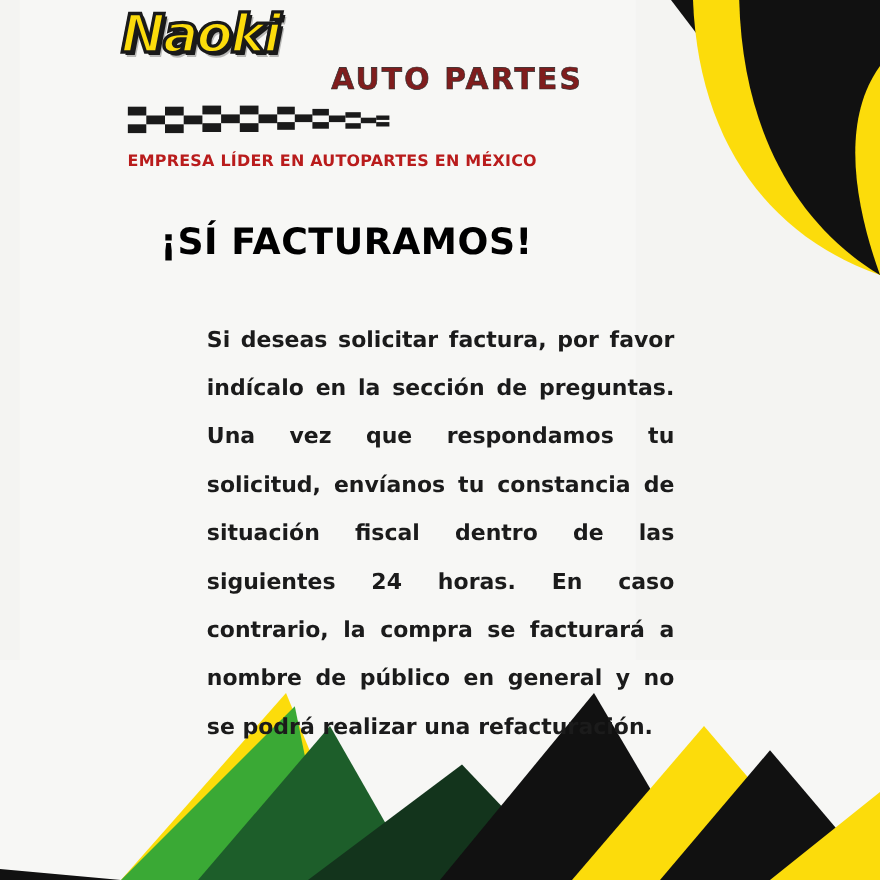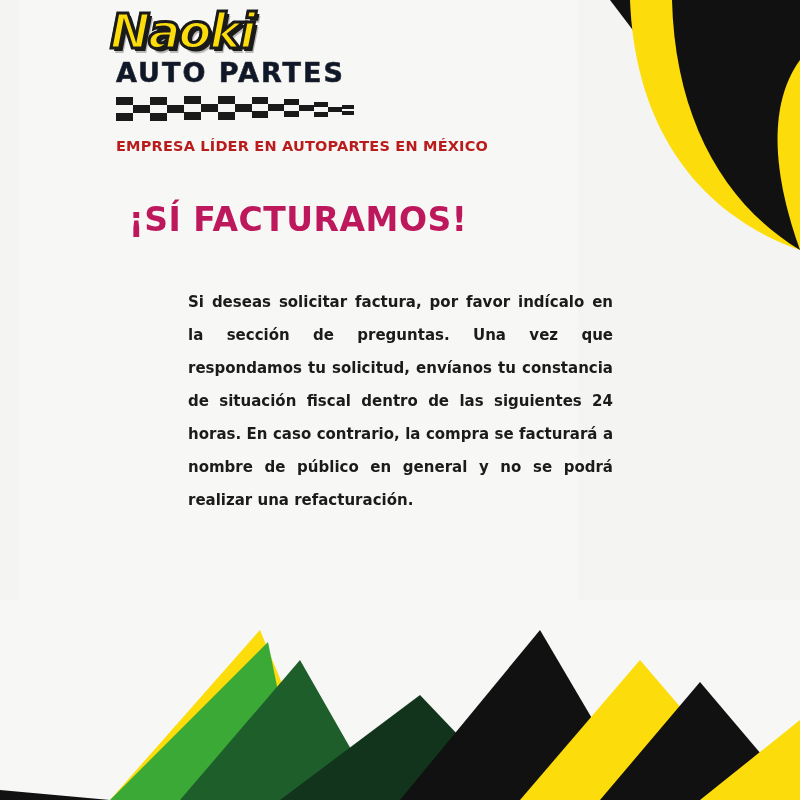--- a/index.html
+++ b/index.html
@@ -64,58 +64,59 @@
     text-shadow:
       3px 3px 0 #1a1a1a,
       -1px -1px 0 #1a1a1a,
       4px 5px 0 rgba(0,0,0,0.25);
   }
   #brand-sub {
     font-family: "DejaVu Sans", sans-serif;
     font-size: 27px;
     font-weight: bold;
     letter-spacing: 2px;
-    color: #0f172a;
+    color: #7f1d1d;
     margin: 2px 0 0 6px;
+    text-align: right;
     -webkit-text-stroke: 0.6px #2b2b2b;
   }
   #checker {
     margin: 6px 0 0 6px;
     width: 250px;
     height: 34px;
   }
   #tagline {
     font-family: "DejaVu Sans", sans-serif;
     font-size: 14.5px;
     font-weight: bold;
     color: #b91c1c;
     letter-spacing: 0.2px;
     margin: 6px 0 0 6px;
   }
 
   
   #headline {
     position: absolute;
-    left: 18px;
+    left: 35px;
     top: 200px;
     width: 560px;
     text-align: center;
     font-family: "DejaVu Sans", sans-serif;
     font-size: 33px;
     font-weight: bold;
-    color: #be185d;
+    color: #000000;
     letter-spacing: 0.5px;
   }
   #body-copy {
     position: absolute;
     left: 188px;
     top: 286px;
     width: 425px;
     font-family: "DejaVu Sans", sans-serif;
-    font-size: 15px;
+    font-size: 20px;
     font-weight: bold;
     color: #1b1b1b;
     line-height: 2.2;
     text-align: justify;
     text-justify: inter-word;
   }
 </style>
 </head>
 <body>
 

